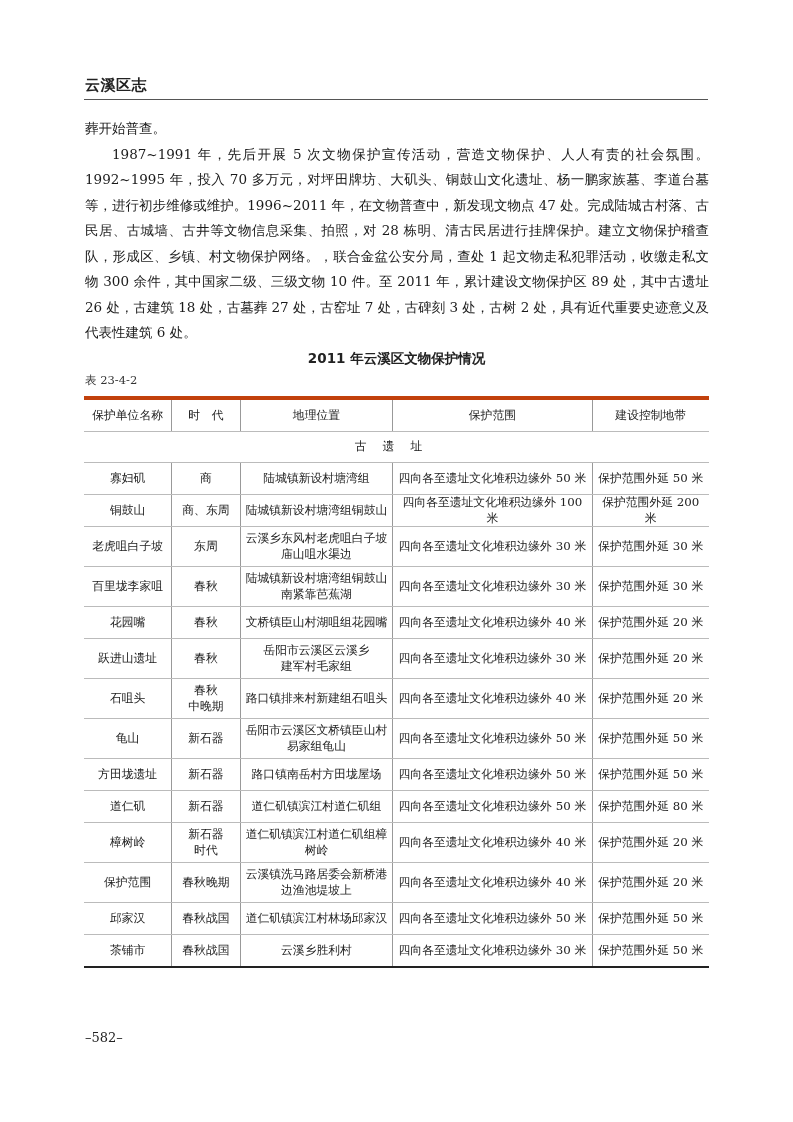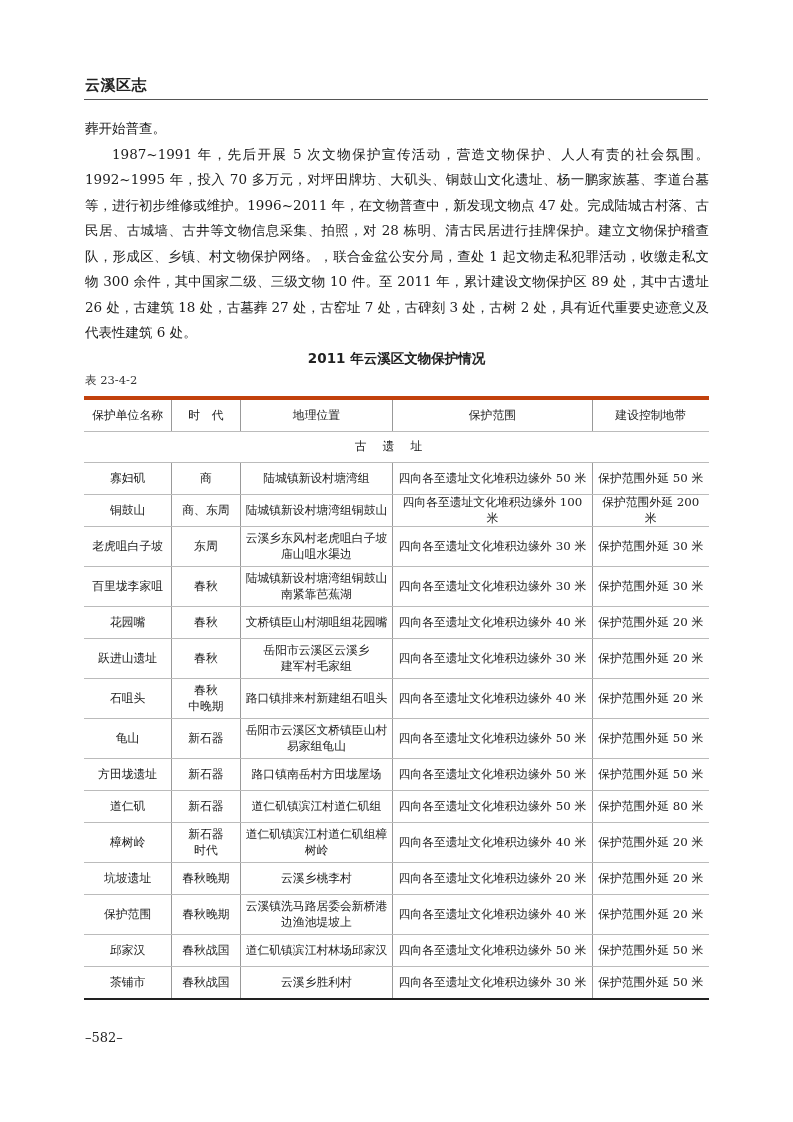--- a/index.html
+++ b/index.html
@@ -134,27 +134,20 @@
       </tr>
       <tr class="double">
         <td style="white-space: pre-line;">樟树岭</td>
         <td style="white-space: pre-line;">新石器
 时代</td>
         <td style="white-space: pre-line;">道仁矶镇滨江村道仁矶组樟
 树岭</td>
         <td style="white-space: pre-line;">四向各至遗址文化堆积边缘外 40 米</td>
         <td style="white-space: pre-line;">保护范围外延 20 米</td>
       </tr>
-      <tr class="single">
-        <td style="white-space: pre-line;">坑坡遗址</td>
-        <td style="white-space: pre-line;">春秋晚期</td>
-        <td style="white-space: pre-line;">云溪乡桃李村</td>
-        <td style="white-space: pre-line;">四向各至遗址文化堆积边缘外 20 米</td>
-        <td style="white-space: pre-line;">保护范围外延 20 米</td>
-      </tr>
       <tr class="double">
         <td style="white-space: pre-line;">保护范围</td>
         <td style="white-space: pre-line;">春秋晚期</td>
         <td style="white-space: pre-line;">云溪镇洗马路居委会新桥港
 边渔池堤坡上</td>
         <td style="white-space: pre-line;">四向各至遗址文化堆积边缘外 40 米</td>
         <td style="white-space: pre-line;">保护范围外延 20 米</td>
       </tr>
       <tr class="single">
         <td style="white-space: pre-line;">邱家汉</td>

